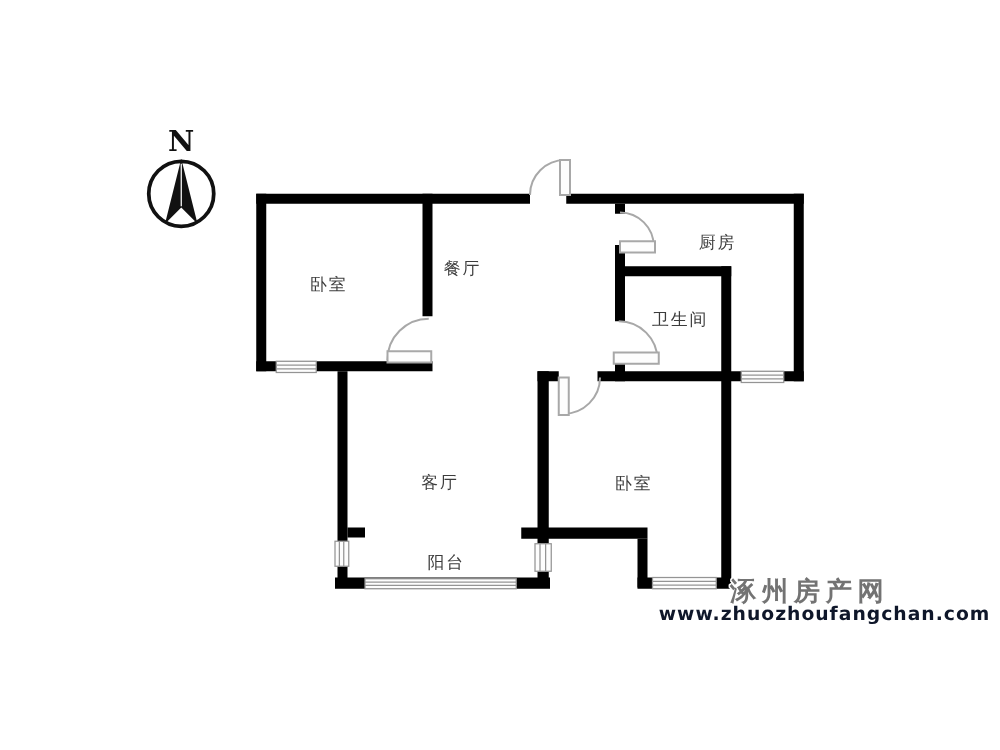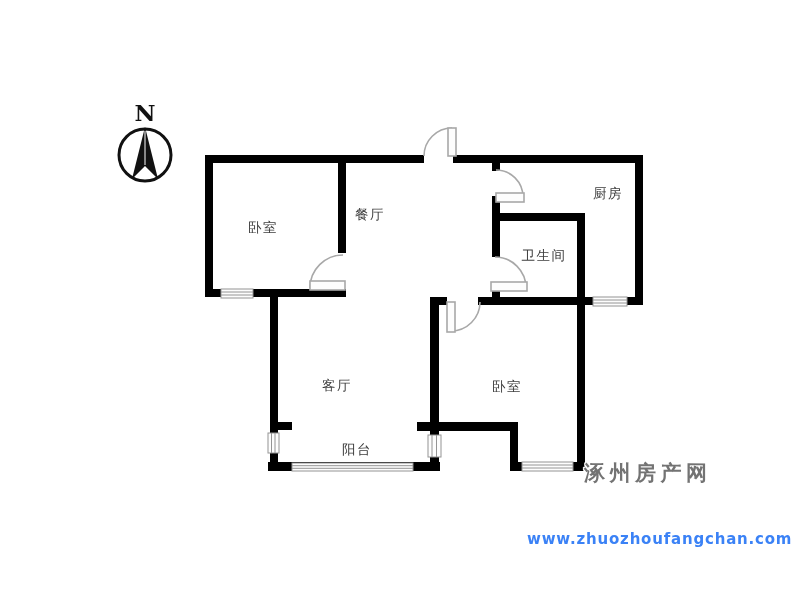--- a/index.html
+++ b/index.html
@@ -30,27 +30,26 @@
     white-space: nowrap;
     font-family: "DejaVu Sans", sans-serif;
     text-shadow: 1px 0 #fff, -1px 0 #fff, 0 1px #fff, 0 -1px #fff,
                  1px 1px #fff, -1px -1px #fff, 1px -1px #fff, -1px 1px #fff;
   }
   .watermark-url {
     position: absolute;
     left: 527px; top: 482px;
     font-size: 15px;
     font-weight: bold;
-    color: #3b82f6;
+    color: #0f172a;
     letter-spacing: 0.8px;
     white-space: nowrap;
     font-family: "DejaVu Sans", sans-serif;
     text-shadow: 1px 0 #fff, -1px 0 #fff, 0 1px #fff, 0 -1px #fff,
                  1px 1px #fff, -1px -1px #fff, 1px -1px #fff, -1px 1px #fff;
-    margin-top: 48px;
   }
   .compass-n {
     font-family: "DejaVu Serif", serif;
     font-weight: bold;
     font-size: 23px;
     fill: #111;
   }
 </style>
 </head>
 <body>
@@ -152,20 +151,20 @@
   <g>
     <circle cx="145" cy="155" r="26" fill="none" stroke="#111" stroke-width="3"></circle>
     <polygon points="145,127 158,179 145,166 132,179" fill="#111"></polygon>
     <line x1="145" y1="131" x2="145" y2="165" stroke="#fff" stroke-width="1"></line>
     <text class="compass-n" x="145" y="121" text-anchor="middle">N</text>
   </g>
 </svg>
 
 <div class="room-label" style="left:263px; top:228px;">卧室</div>
 <div class="room-label" style="left:370px; top:215px;">餐厅</div>
-<div class="room-label" style="left:608px; top:194px;">厨房</div>
+<div class="room-label" style="left:574px; top:194px;">厨房</div>
 <div class="room-label" style="left:544px; top:256px;">卫生间</div>
-<div class="room-label" style="left:337px; top:386px;">客厅</div>
+<div class="room-label" style="left:352px; top:386px;">客厅</div>
 <div class="room-label" style="left:357px; top:450px;">阳台</div>
 <div class="room-label" style="left:507px; top:387px;">卧室</div>
 
 <div class="watermark-name">涿州房产网</div>
 <div class="watermark-url">www.zhuozhoufangchan.com</div>
 
 </body></html>

